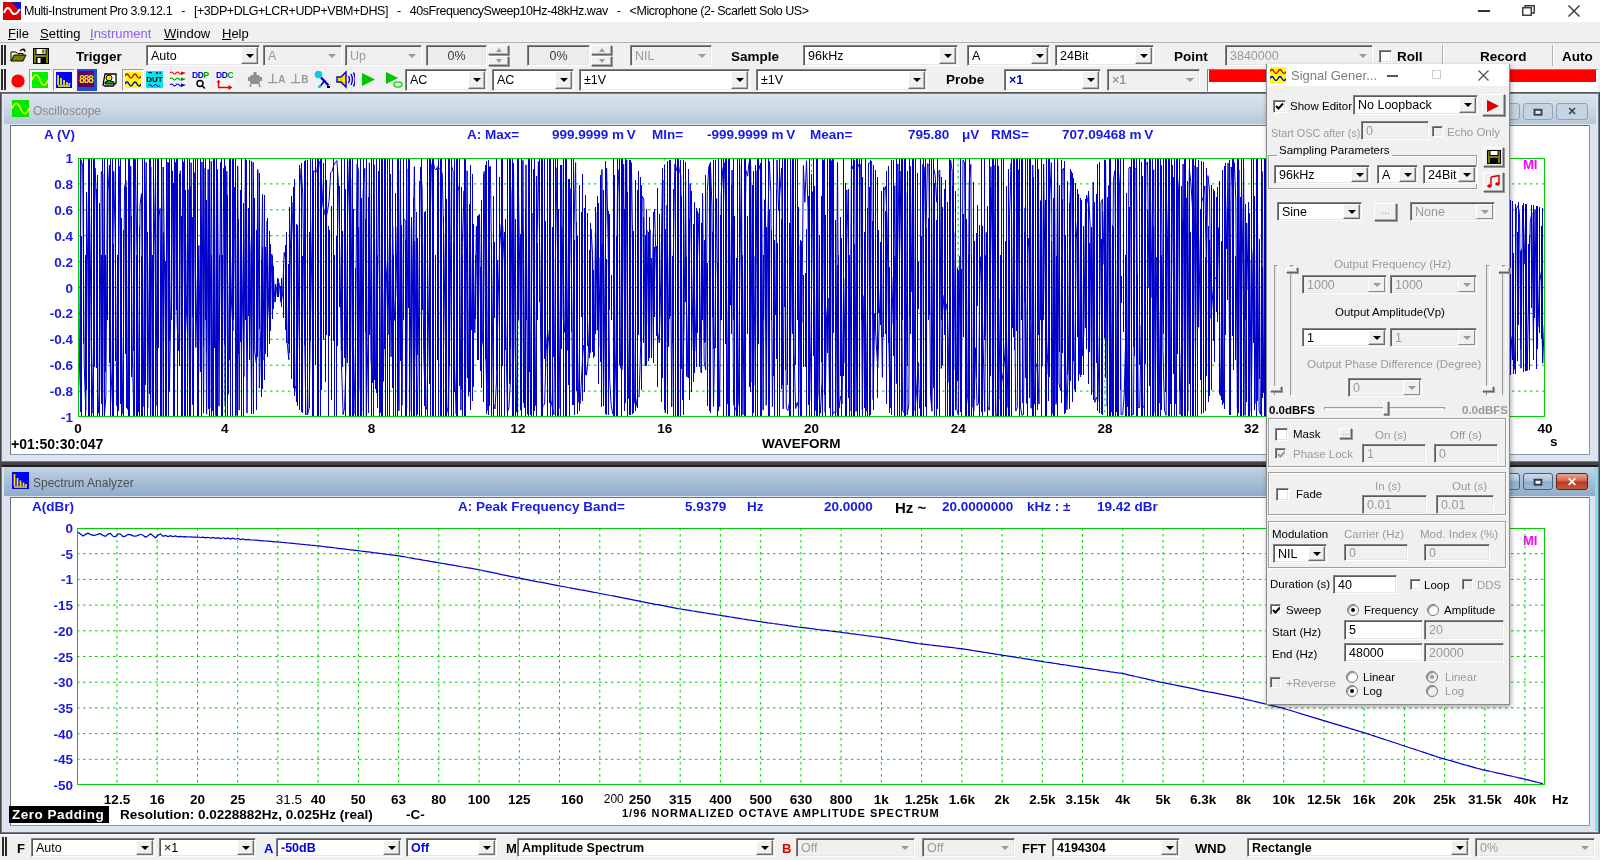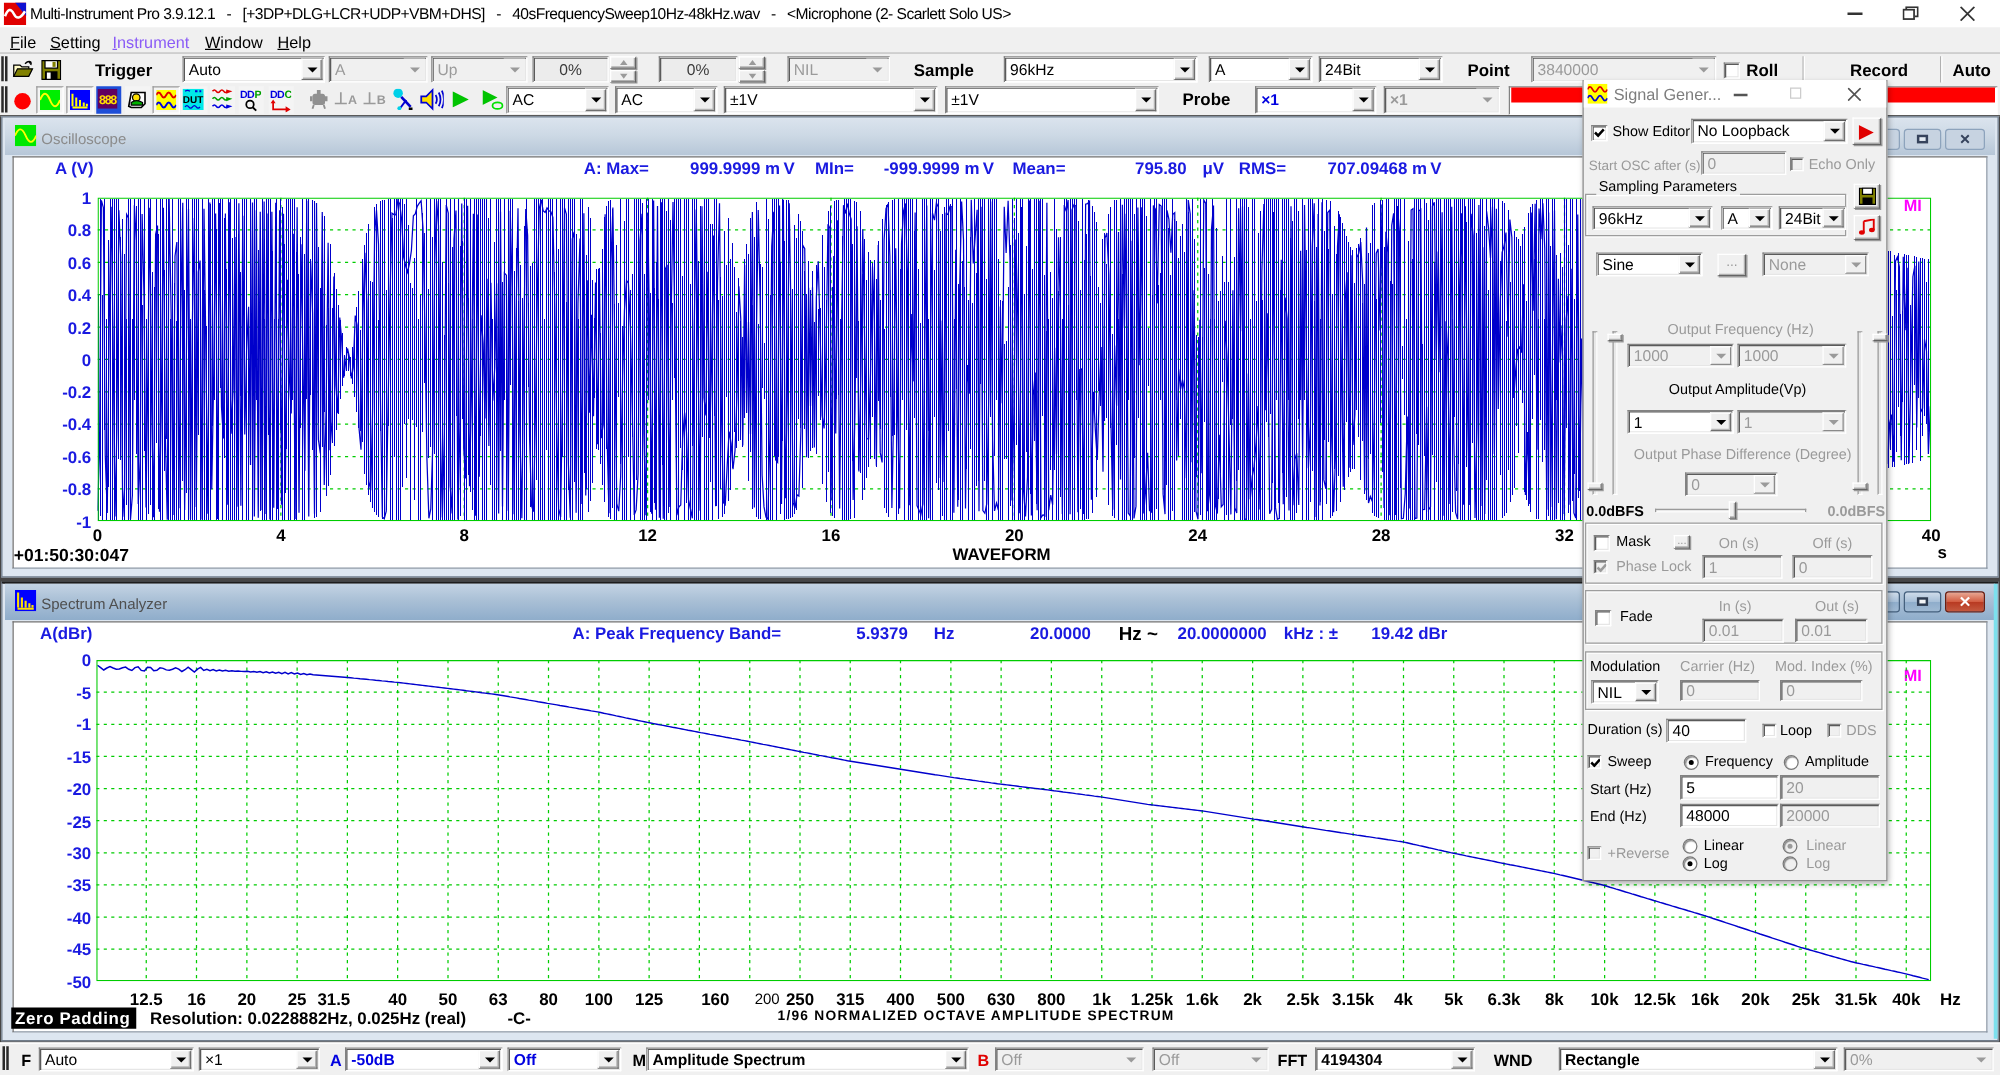--- a/index.html
+++ b/index.html
@@ -351,21 +351,21 @@
 <div class="t" style="left:0;top:649.5px;width:73px;text-align:right;font-weight:bold;font-size:13.5px;color:#1a1ae0">-25</div>
 <div class="t" style="left:0;top:675.2px;width:73px;text-align:right;font-weight:bold;font-size:13.5px;color:#1a1ae0">-30</div>
 <div class="t" style="left:0;top:700.9px;width:73px;text-align:right;font-weight:bold;font-size:13.5px;color:#1a1ae0">-35</div>
 <div class="t" style="left:0;top:726.6px;width:73px;text-align:right;font-weight:bold;font-size:13.5px;color:#1a1ae0">-40</div>
 <div class="t" style="left:0;top:752.3px;width:73px;text-align:right;font-weight:bold;font-size:13.5px;color:#1a1ae0">-45</div>
 <div class="t" style="left:0;top:778.0px;width:73px;text-align:right;font-weight:bold;font-size:13.5px;color:#1a1ae0">-50</div>
 <div class="t" style="left:93.0px;top:792px;width:48px;text-align:center;font-weight:bold;font-size:13.5px;color:#000">12.5</div>
 <div class="t" style="left:133.23px;top:792px;width:48px;text-align:center;font-weight:bold;font-size:13.5px;color:#000">16</div>
 <div class="t" style="left:173.45999999999998px;top:792px;width:48px;text-align:center;font-weight:bold;font-size:13.5px;color:#000">20</div>
 <div class="t" style="left:213.69px;top:792px;width:48px;text-align:center;font-weight:bold;font-size:13.5px;color:#000">25</div>
-<div class="t" style="left:253.91999999999996px;top:792px;width:48px;text-align:left;font-weight:bold;font-size:13.5px;color:#000">31.5</div>
+<div class="t" style="left:253.91999999999996px;top:792px;width:48px;text-align:right;font-weight:normal;font-size:13.5px;color:#000">31.5</div>
 <div class="t" style="left:294.15px;top:792px;width:48px;text-align:center;font-weight:bold;font-size:13.5px;color:#000">40</div>
 <div class="t" style="left:334.38px;top:792px;width:48px;text-align:center;font-weight:bold;font-size:13.5px;color:#000">50</div>
 <div class="t" style="left:374.60999999999996px;top:792px;width:48px;text-align:center;font-weight:bold;font-size:13.5px;color:#000">63</div>
 <div class="t" style="left:414.84px;top:792px;width:48px;text-align:center;font-weight:bold;font-size:13.5px;color:#000">80</div>
 <div class="t" style="left:455.07px;top:792px;width:48px;text-align:center;font-weight:bold;font-size:13.5px;color:#000">100</div>
 <div class="t" style="left:495.29999999999995px;top:792px;width:48px;text-align:center;font-weight:bold;font-size:13.5px;color:#000">125</div>
 <div class="t" style="left:535.53px;top:792px;width:48px;text-align:right;font-weight:bold;font-size:13.5px;color:#000">160</div>
 <div class="t" style="left:575.76px;top:792px;width:48px;text-align:right;font-weight:normal;font-size:12px;color:#000">200</div>
 <div class="t" style="left:615.99px;top:792px;width:48px;text-align:center;font-weight:bold;font-size:13.5px;color:#000">250</div>
 <div class="t" style="left:656.2199999999999px;top:792px;width:48px;text-align:center;font-weight:bold;font-size:13.5px;color:#000">315</div>

